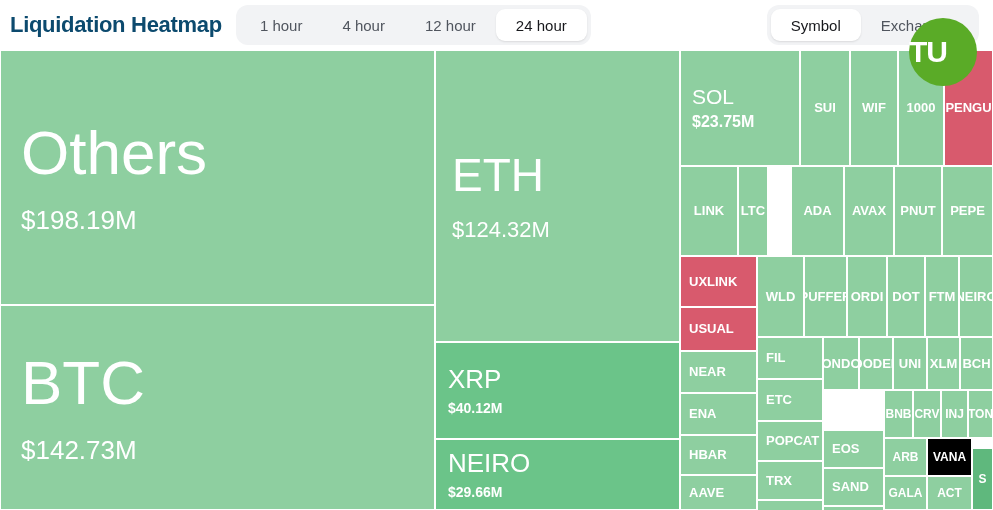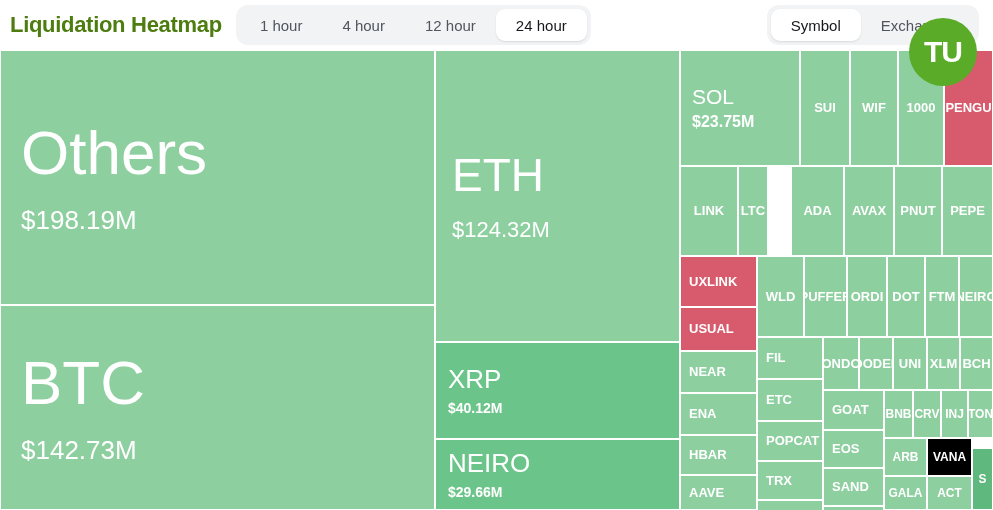--- a/index.html
+++ b/index.html
@@ -16,21 +16,21 @@
     position: relative;
     height: 50px;
     display: flex;
     align-items: center;
     background: #ffffff;
     padding: 0 12px 0 10px;
   }
   .title {
     font-size: 22px;
     font-weight: bold;
-    color: #4d7c0f;
+    color: #0c4a6e;
     letter-spacing: -0.3px;
     white-space: nowrap;
   }
   .tabgroup {
     display: flex;
     align-items: center;
     background: #f2f3f5;
     border-radius: 12px;
     padding: 4px;
     height: 40px;
@@ -58,21 +58,20 @@
   .logo {
     position: absolute;
     right: 16px;
     top: 18px;
     width: 68px;
     height: 68px;
     border-radius: 50%;
     background: #5aab27;
     display: flex;
     align-items: center;
-    justify-content: center;
     z-index: 40;
   }
   .logo span {
     color: #ffffff;
     font-size: 30px;
     font-weight: bold;
     letter-spacing: -1px;
     line-height: 1;
   }
 
@@ -261,23 +260,20 @@
     </div>
     <div class="tile sz-xs" style="left: 893px; top: 287px; width: 34px; height: 53px; background: rgb(142, 207, 160);">
       <div class="sym">UNI</div>
     </div>
     <div class="tile sz-xs" style="left: 927px; top: 287px; width: 33px; height: 53px; background: rgb(142, 207, 160);">
       <div class="sym">XLM</div>
     </div>
     <div class="tile sz-xs" style="left: 960px; top: 287px; width: 33px; height: 53px; background: rgb(142, 207, 160);">
       <div class="sym">BCH</div>
     </div>
-    <div class="tile sz-tiny" style="left: 823px; top: 340px; width: 61px; height: 40px; background: rgb(142, 207, 160);">
-      <div class="sym">GOAT</div>
-    </div>
     <div class="tile sz-tiny" style="left: 823px; top: 380px; width: 61px; height: 38px; background: rgb(142, 207, 160);">
       <div class="sym">EOS</div>
     </div>
     <div class="tile sz-tiny" style="left: 823px; top: 418px; width: 61px; height: 38px; background: rgb(142, 207, 160);">
       <div class="sym">SAND</div>
     </div>
     <div class="tile sz-tiny" style="left: 823px; top: 456px; width: 61px; height: 34px; background: rgb(142, 207, 160);"></div>
     <div class="tile sz-nano" style="left: 884px; top: 340px; width: 29px; height: 48px; background: rgb(142, 207, 160);">
       <div class="sym">BNB</div>
     </div>

